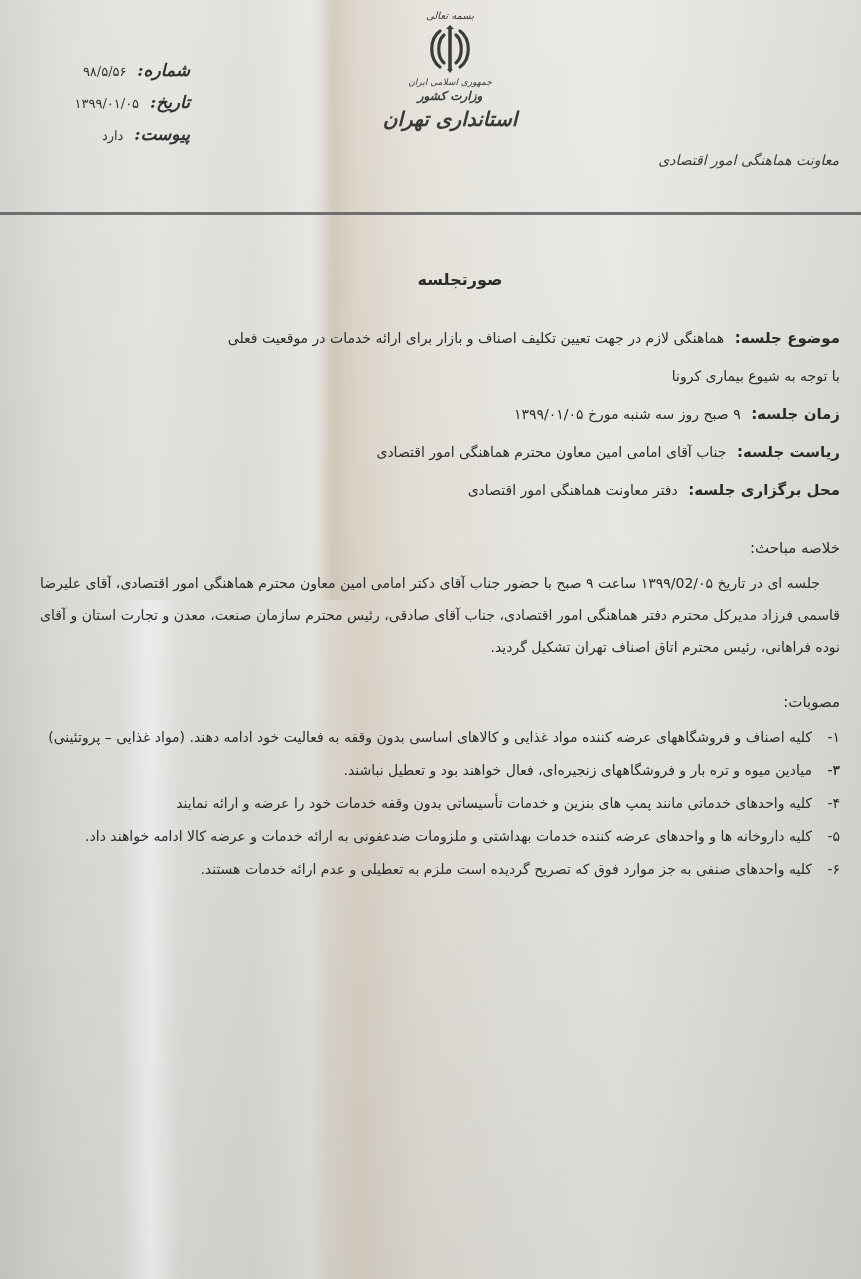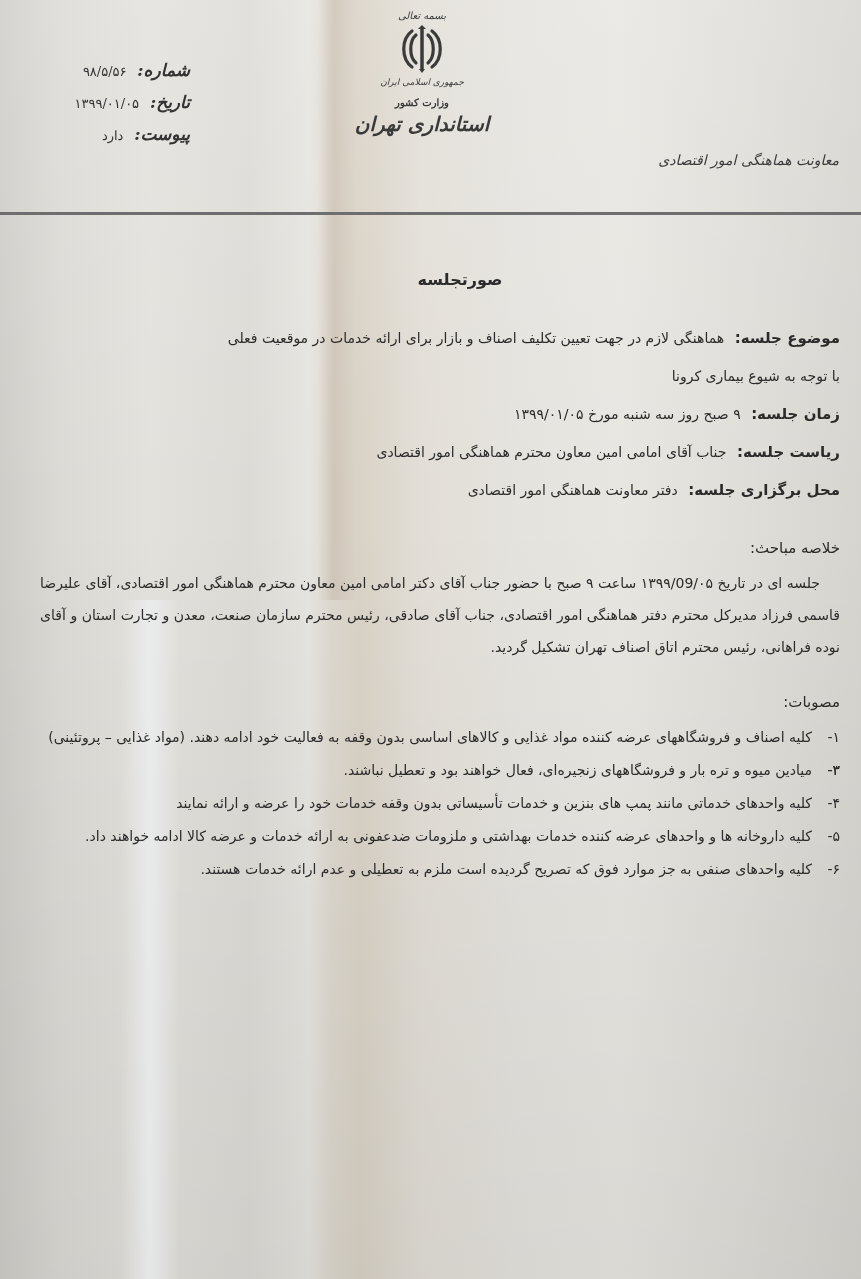--- a/index.html
+++ b/index.html
@@ -37,28 +37,28 @@
       position: absolute; top: 55px; left: 40px; width: 150px;
       direction: rtl; text-align: right;
       font-family: "DejaVu Serif", serif; font-size: 15px; line-height: 30px;
       color: #333;
     }
     .meta-row { white-space: nowrap; }
     .meta-label { font-style: italic; font-weight: bold; font-size: 17px; margin-top: 12px; }
     .meta-value { font-size: 13px; margin-right: 6px; }
 
     .emblem-block {
-      position: absolute; top: 10px; left: 352px; width: 140px;
+      position: absolute; top: 10px; left: 380px; width: 140px;
       direction: rtl; text-align: center;
       font-family: "DejaVu Serif", serif; color: #3a3a3a;
     }
     .bismillah { font-size: 10px; font-style: italic; }
     .emblem-icon { display: block; margin: 2px auto 2px; }
     .republic { font-size: 9px; font-style: italic; }
-    .ministry { font-size: 10px; font-weight: bold; margin-top: 10px; }
+    .ministry { font-size: 12px; font-weight: bold; font-style: italic; margin-top: 2px; }
     .governorate { font-size: 20px; font-weight: bold; font-style: italic; margin-top: 4px; }
 
     .department {
       position: absolute; top: 152px; right: 22px;
       direction: rtl; font-family: "DejaVu Serif", serif;
       font-style: italic; font-size: 14px; color: #3a3a3a;
     }
     .header-rule {
       position: absolute; top: 212px; left: 0; width: 861px; height: 3px;
       background: #6e6e6e;
@@ -154,21 +154,21 @@
     <span class="field-label">ریاست جلسه:</span>
     <span class="field-value">جناب آقای امامی امین معاون محترم هماهنگی امور اقتصادی</span>
   </p>
 
   <p class="field">
     <span class="field-label">محل برگزاری جلسه:</span>
     <span class="field-value">دفتر معاونت هماهنگی امور اقتصادی</span>
   </p>
 
   <div class="section-heading">خلاصه مباحث:</div>
-  <p class="summary-para">جلسه ای در تاریخ ۱۳۹۹/09/۰۵ ساعت ۹ صبح با حضور جناب آقای دکتر امامی امین معاون محترم هماهنگی امور اقتصادی، آقای علیرضا قاسمی فرزاد مدیرکل محترم دفتر هماهنگی امور اقتصادی، جناب آقای صادقی، رئیس محترم سازمان صنعت، معدن و تجارت استان و آقای نوده فراهانی، رئیس محترم اتاق اصناف تهران تشکیل گردید.</p>
+  <p class="summary-para">جلسه ای در تاریخ ۱۳۹۹/02/۰۵ ساعت ۹ صبح با حضور جناب آقای دکتر امامی امین معاون محترم هماهنگی امور اقتصادی، آقای علیرضا قاسمی فرزاد مدیرکل محترم دفتر هماهنگی امور اقتصادی، جناب آقای صادقی، رئیس محترم سازمان صنعت، معدن و تجارت استان و آقای نوده فراهانی، رئیس محترم اتاق اصناف تهران تشکیل گردید.</p>
 
   <div class="section-heading">مصوبات:</div>
   <ul class="resolutions">
     <li class="resolution">
       <span class="res-num">۱-</span>
       <span>کلیه اصناف و فروشگاههای عرضه کننده مواد غذایی و کالاهای اساسی بدون وقفه به فعالیت خود ادامه دهند. (مواد غذایی – پروتئینی)</span>
     </li>
     <li class="resolution">
       <span class="res-num">۲-</span>
     </li>

